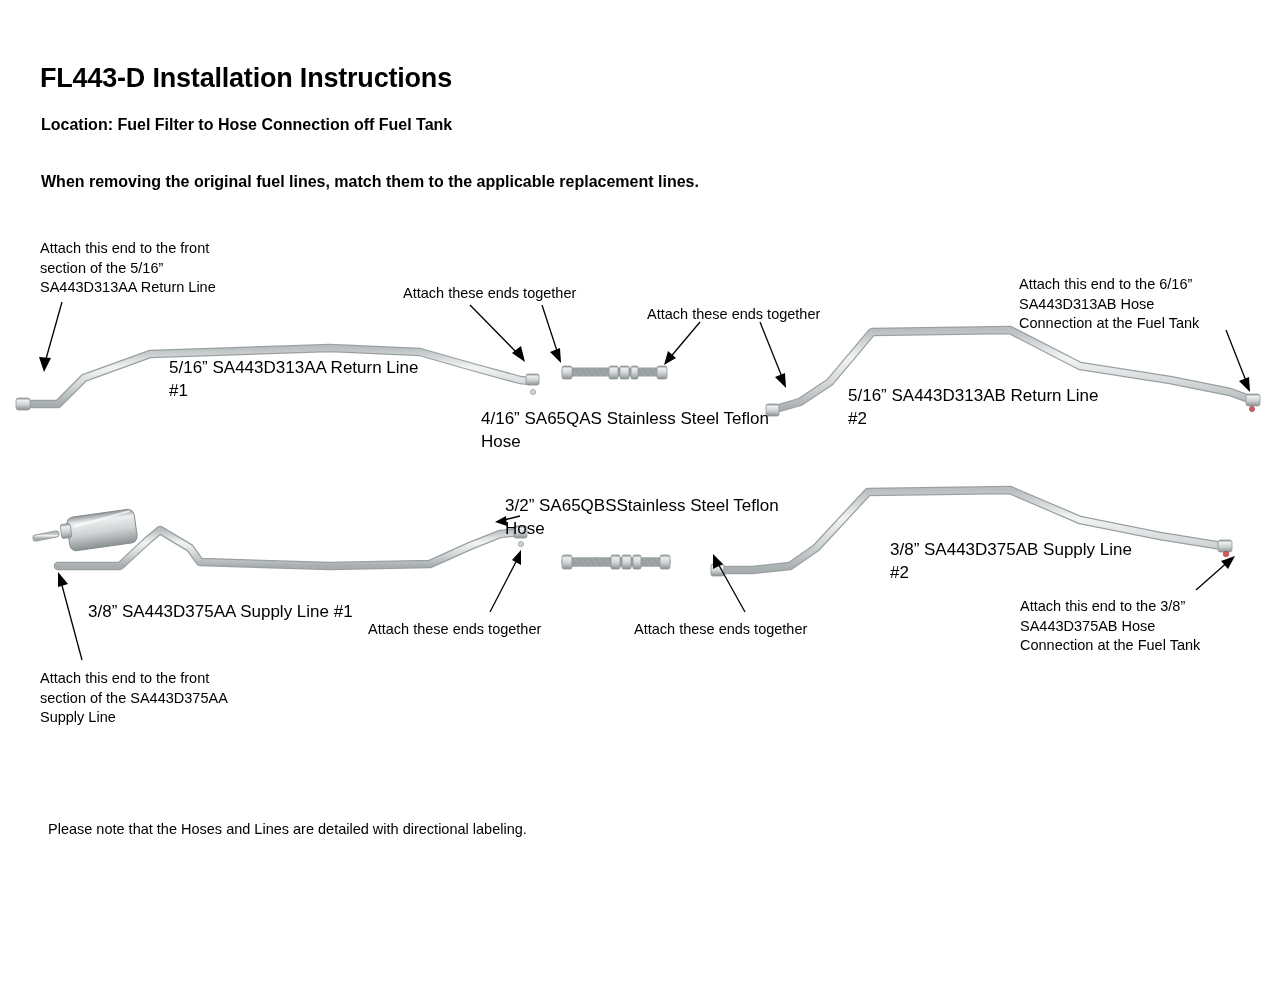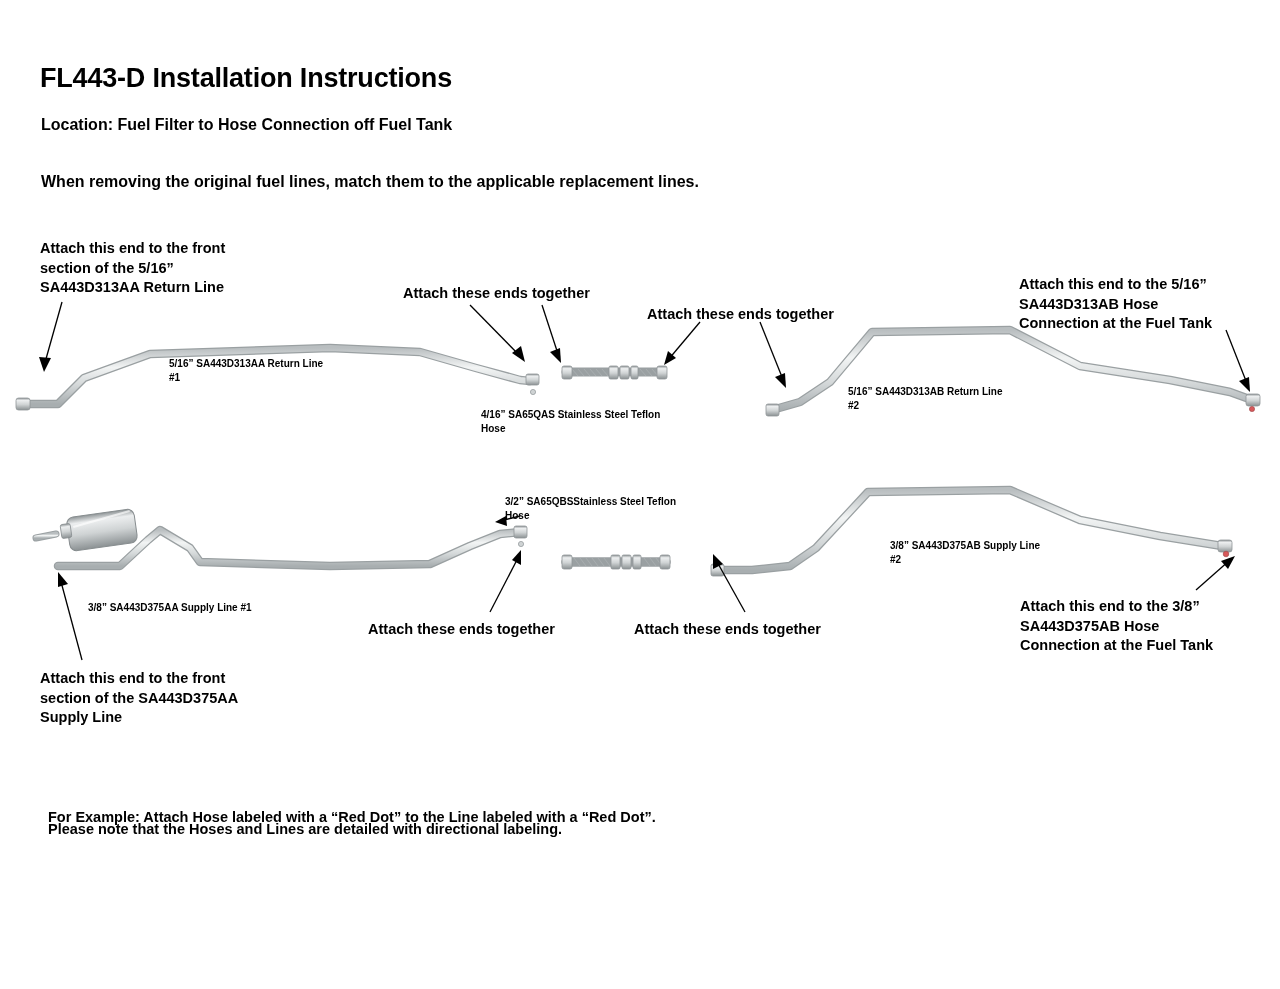--- a/index.html
+++ b/index.html
@@ -18,21 +18,20 @@
   #sheet {
     position: absolute;
     left: 0; top: 0;
     width: 1280px;
     height: 768px;
   }
   .txt {
     position: absolute;
     white-space: pre;
     line-height: 1.35;
-    font-weight: bold;
   }
   #title {
     left: 40px;
     top: 60px;
     font-size: 27px;
     font-weight: bold;
     letter-spacing: -0.2px;
   }
   #location {
     left: 41px;
@@ -43,21 +42,21 @@
   #matchnote {
     left: 41px;
     top: 171px;
     font-size: 16px;
     font-weight: bold;
   }
   .note {
     font-size: 14.5px;
   }
   .lbl {
-    font-size: 10px;
+    font-size: 17px;
   }
   #footer1 {
     left: 48px;
     top: 820px;
     font-size: 14.5px;
   }
   #footer2 {
     left: 48px;
     top: 808px;
     font-size: 14.5px;
@@ -230,21 +229,21 @@
       <path d="M82,660 L60,578"></path>
       <polygon points="58,572 68,584 58,587" fill="#000000" stroke="none"></polygon>
     </g>
   </svg>
 
   <div class="txt note" id="ann-tl">Attach this end to the front
 section of the 5/16”
 SA443D313AA Return Line</div>
   <div class="txt note" id="ann-t1">Attach these ends together</div>
   <div class="txt note" id="ann-t2">Attach these ends together</div>
-  <div class="txt note" id="ann-tr">Attach this end to the 5/16”
+  <div class="txt note" id="ann-tr">Attach this end to the 6/16”
 SA443D313AB Hose
 Connection at the Fuel Tank</div>
 
   <div class="txt lbl" id="lbl-313aa">5/16” SA443D313AA Return Line
 #1</div>
   <div class="txt lbl" id="lbl-65qas">4/16” SA65QAS Stainless Steel Teflon
 Hose</div>
   <div class="txt lbl" id="lbl-313ab">5/16” SA443D313AB Return Line
 #2</div>
   <div class="txt lbl" id="lbl-65qbs">3/2” SA65QBSStainless Steel Teflon
@@ -256,15 +255,14 @@
   <div class="txt note" id="ann-b1">Attach these ends together</div>
   <div class="txt note" id="ann-b2">Attach these ends together</div>
   <div class="txt note" id="ann-br">Attach this end to the 3/8”
 SA443D375AB Hose
 Connection at the Fuel Tank</div>
   <div class="txt note" id="ann-bl">Attach this end to the front
 section of the SA443D375AA
 Supply Line</div>
 
   <div class="txt" id="footer1">Please note that the Hoses and Lines are detailed with directional labeling.</div>
-  <div class="txt" id="footer2">For Example: Attach Hose labeled with a “Red Dot” to the Line labeled with a “Red Dot”.</div>
 
 </div>
 
 </body></html>

